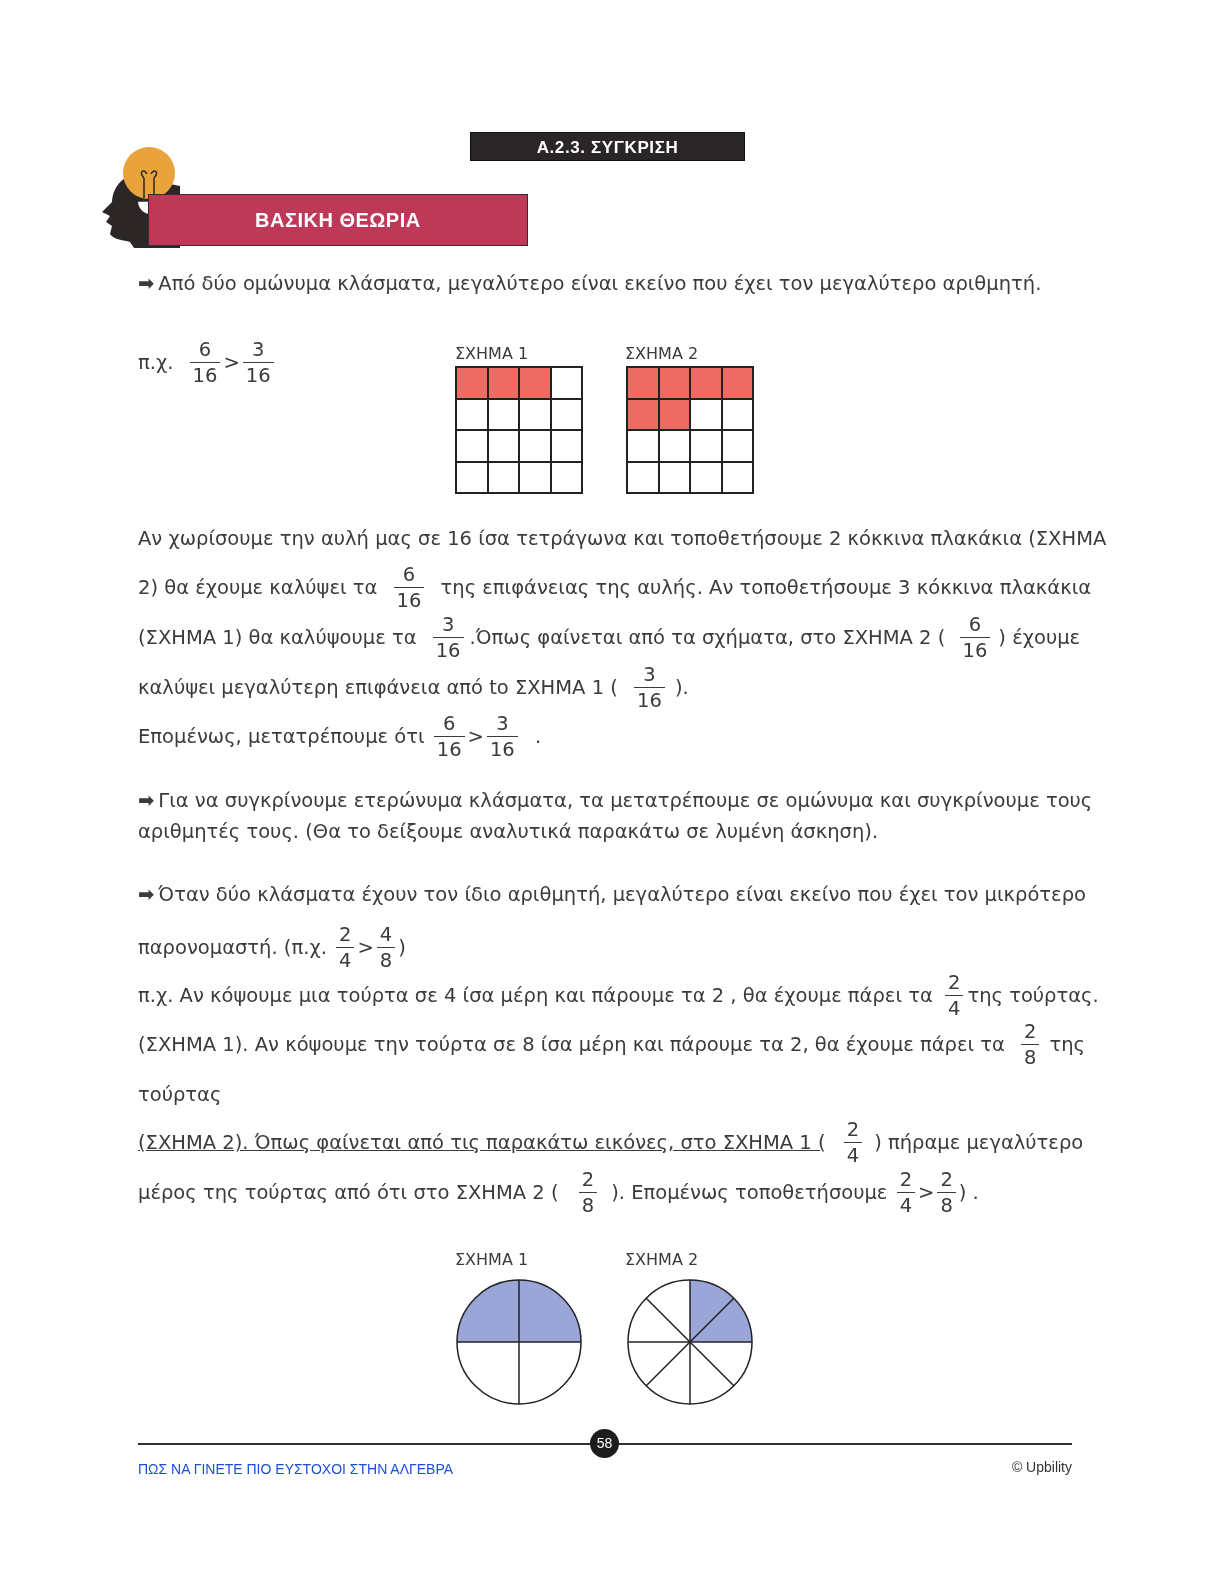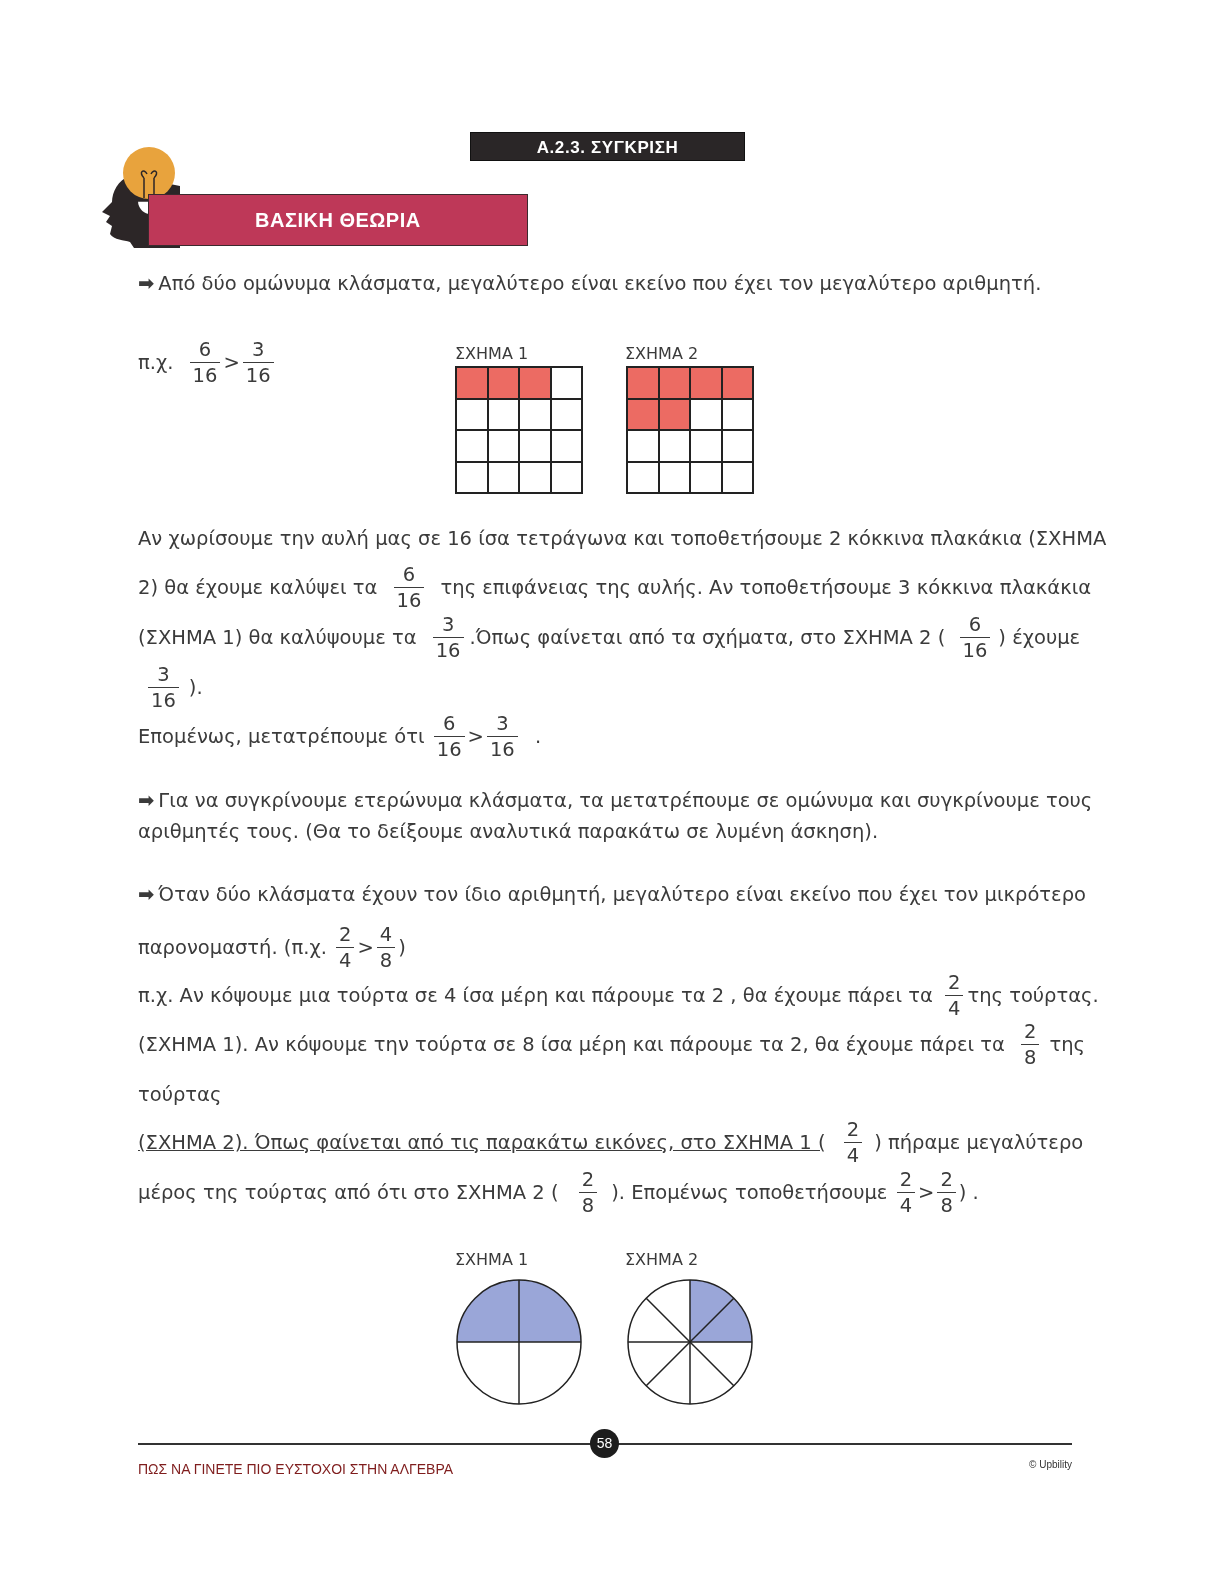--- a/index.html
+++ b/index.html
@@ -21,22 +21,22 @@
   .frac .d { padding-top:3px; }
   .fig-label { position:absolute; font-size:16px; color:#3a3a3a; text-align:left; width:130px; }
   .grid { position:absolute; width:128px; height:128px; display:grid;
           grid-template-columns:repeat(4,1fr); grid-template-rows:repeat(4,1fr);
           border:1.5px solid #222; box-sizing:border-box; }
   .cell { border:0.75px solid #222; box-sizing:border-box; background:#fff; }
   .cell.on { background:#ec6b63; }
   .footer-line { position:absolute; left:138px; top:1443px; width:934px; height:1.5px; background:#333; }
   .page-num { position:absolute; left:590px; top:1429px; width:29px; height:29px; border-radius:50%;
       background:#1d1d1d; color:#fff; font-size:14px; line-height:29px; text-align:center; font-family:"Liberation Sans", sans-serif; }
-  .footer-left { position:absolute; left:138px; top:1461px; font-size:14px; color:#7f1d1d; font-family:"Liberation Sans", sans-serif; }
-  .footer-right { position:absolute; right:142px; top:1459px; font-size:10px; color:#333; font-family:"Liberation Sans", sans-serif; }
+  .footer-left { position:absolute; left:138px; top:1461px; font-size:14px; color:#1d4ed8; font-family:"Liberation Sans", sans-serif; }
+  .footer-right { position:absolute; right:142px; top:1459px; font-size:14px; color:#333; font-family:"Liberation Sans", sans-serif; }
 </style>
 </head>
 <body>
 
 <div class="abs section-tag">Α.2.3. ΣΥΓΚΡΙΣΗ ΚΛΑΣΜΑΤΩΝ</div>
 
 <svg class="abs head-icon" viewBox="0 0 80 102">
   <path d="M30 30 C18 34 12 46 12 56 L2 66 L10 70 L6 76 L12 80 L10 88 C14 94 24 94 30 96 L34 102 L80 102 L80 40 Z" fill="#2c2627"></path>
   <circle cx="49" cy="27" r="26" fill="#e8a33d"></circle>
   <path d="M38 55 L60 55 C60 64 52 68 49 68 C46 68 38 64 38 55 Z" fill="#ffffff"></path>
@@ -97,20 +97,21 @@
   <span style="vertical-align:middle;">2) θα έχουμε καλύψει τα</span>
   <span class="frac" style="margin:0 10px;"><span class="n">6</span><span class="d">16</span></span>
   <span style="vertical-align:middle;">της επιφάνειας της αυλής. Αν τοποθετήσουμε 3 κόκκινα πλακάκια</span>
 </div>
 <div class="line" style="top:615px; line-height:1;">
   <span style="vertical-align:middle;">(ΣΧΗΜΑ 1) θα καλύψουμε τα</span>
   <span class="frac" style="margin:0 6px 0 10px;"><span class="n">3</span><span class="d">16</span></span><span style="vertical-align:middle;">.Όπως φαίνεται από τα σχήματα, στο ΣΧΗΜΑ 2 (</span>
   <span class="frac" style="margin:0 8px;"><span class="n">6</span><span class="d">16</span></span><span style="vertical-align:middle;">) έχουμε</span>
 </div>
 <div class="line" style="top:665px; line-height:1;">
+  <span style="vertical-align:middle;">καλύψει μεγαλύτερη επιφάνεια από to ΣΧΗΜΑ 1 (</span>
   <span class="frac" style="margin:0 10px;"><span class="n">3</span><span class="d">16</span></span><span style="vertical-align:middle;">).</span>
 </div>
 <div class="line" style="top:714px; line-height:1;">
   <span style="vertical-align:middle;">Επομένως, μετατρέπουμε ότι</span>
   <span class="frac"><span class="n">6</span><span class="d">16</span></span><span style="vertical-align:middle;">&gt;</span><span class="frac"><span class="n">3</span><span class="d">16</span></span>
   <span style="vertical-align:middle; margin-left:8px;">.</span>
 </div>
 
 <div class="line" style="top:789px;">
   <span class="arrow">➡</span><span>Για να συγκρίνουμε ετερώνυμα κλάσματα, τα μετατρέπουμε σε ομώνυμα και συγκρίνουμε τους</span>

